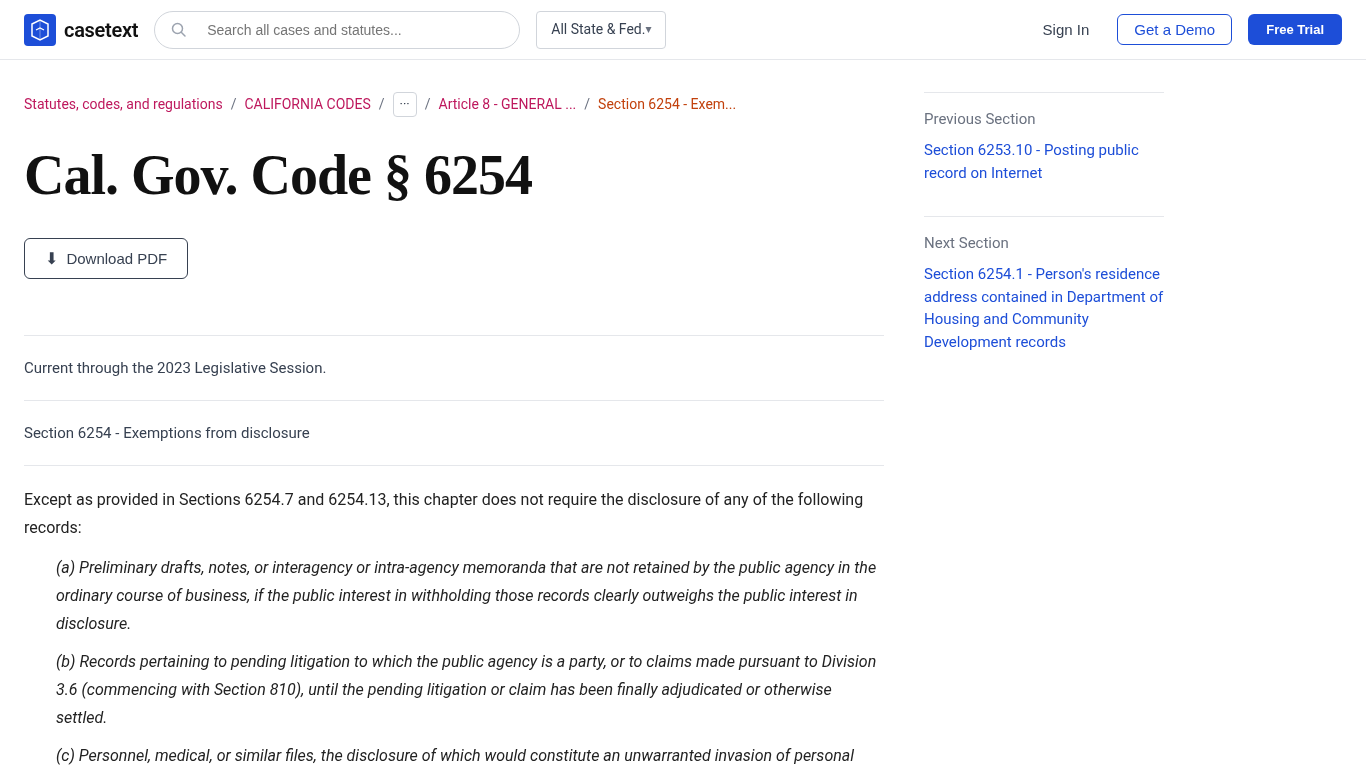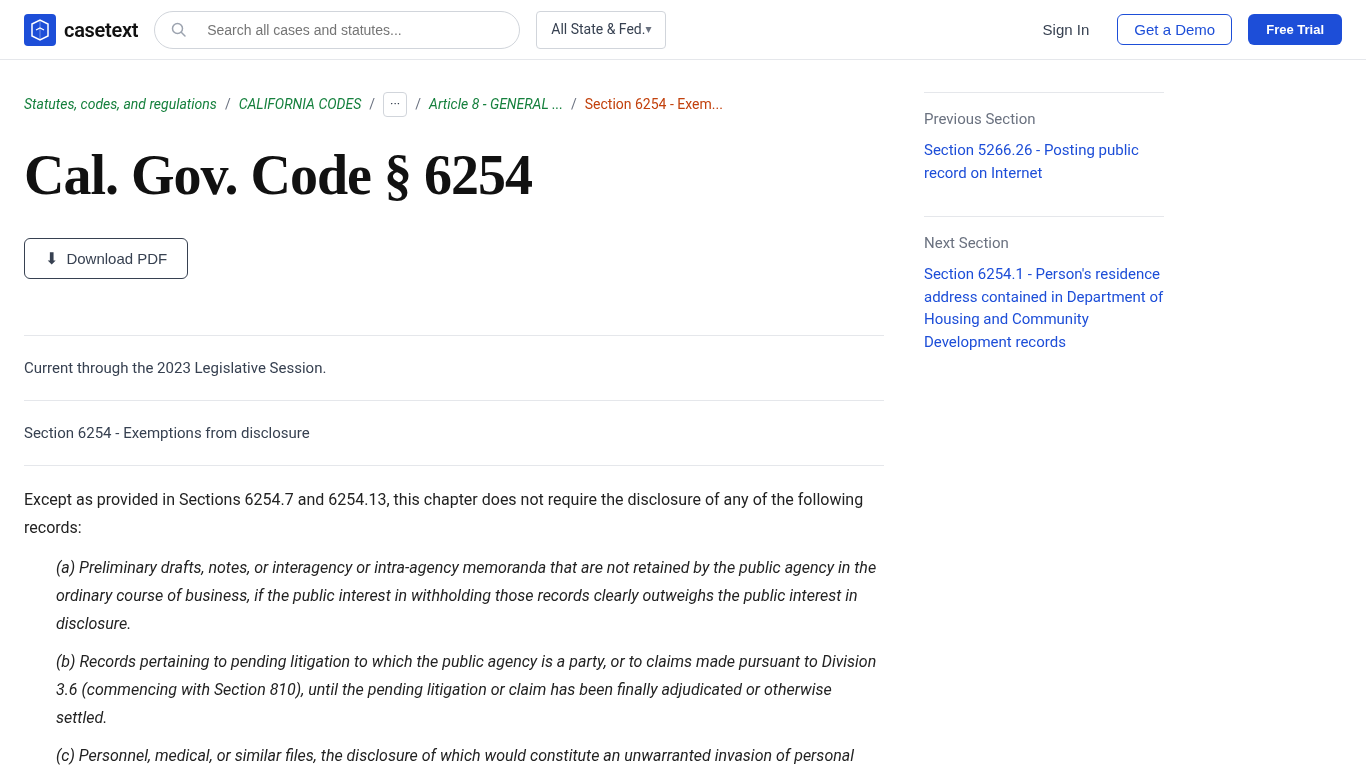--- a/index.html
+++ b/index.html
@@ -148,23 +148,22 @@
     .breadcrumb {
       display: flex;
       align-items: center;
       gap: 8px;
       font-size: 14px;
       margin-bottom: 28px;
       flex-wrap: wrap;
     }
 
     .breadcrumb a {
-      color: #15803d;
+      color: #be185d;
       text-decoration: none;
-      font-style: italic;
     }
 
     .breadcrumb-sep {
       color: #6b7280;
     }
 
     .breadcrumb-ellipsis {
       border: 1px solid #d1d5db;
       border-radius: 4px;
       padding: 1px 6px;
@@ -359,21 +358,21 @@
       </div>
     </div>
 
   </div>
 
   <aside class="sidebar">
 
     <div class="sidebar-section">
       <hr class="sidebar-divider">
       <p class="sidebar-section-label">Previous Section</p>
-      <a class="sidebar-section-link" href="#">Section 5266.26 - Posting public record on Internet</a>
+      <a class="sidebar-section-link" href="#">Section 6253.10 - Posting public record on Internet</a>
     </div>
 
     <div class="sidebar-section">
       <hr class="sidebar-divider">
       <p class="sidebar-section-label">Next Section</p>
       <a class="sidebar-section-link" href="#">Section 6254.1 - Person's residence address contained in Department of Housing and Community Development records</a>
     </div>
 
   </aside>
 </div>

